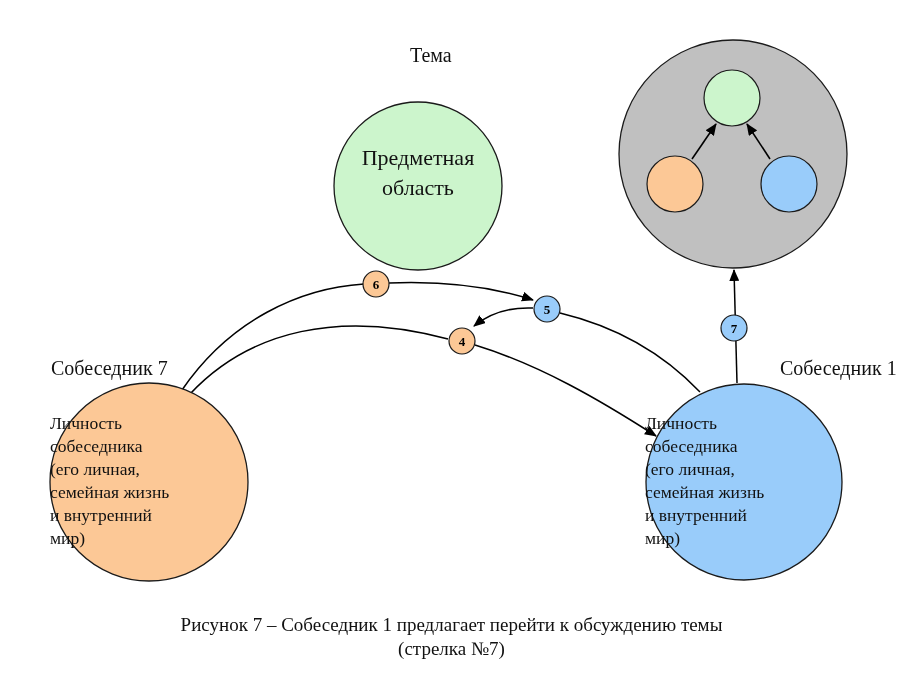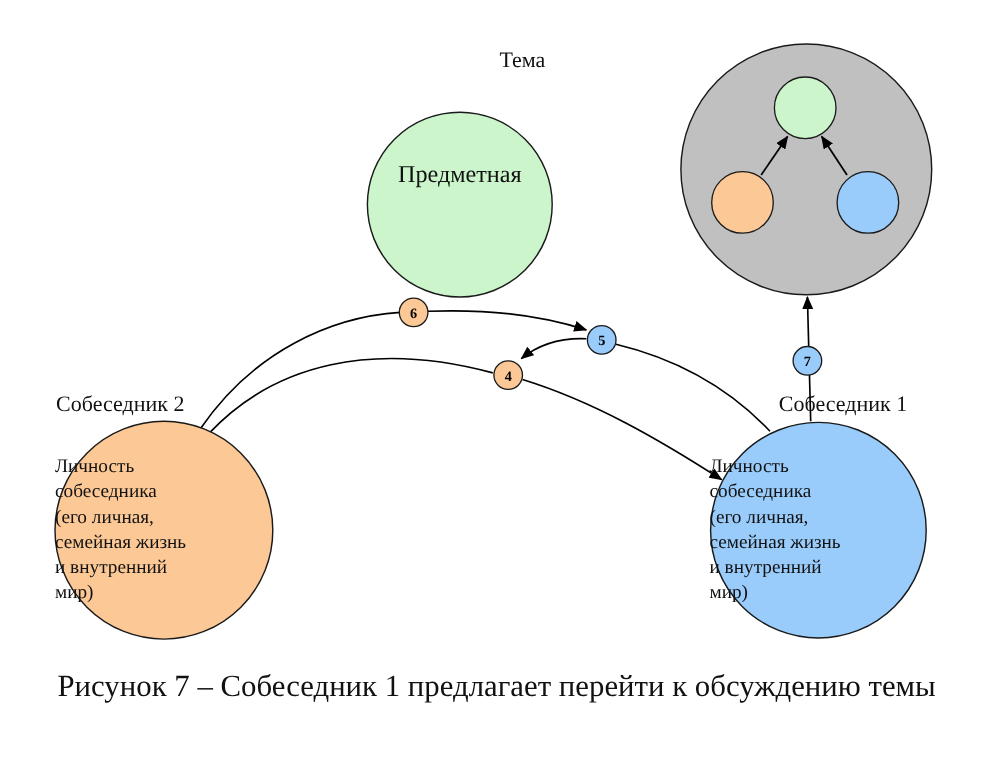--- a/index.html
+++ b/index.html
@@ -2,21 +2,21 @@
 <html><head>
   <meta charset="utf-8">
   <style>
     html, body { margin: 0; padding: 0; background: #ffffff; }
     body { width: 903px; height: 697px; position: relative; overflow: hidden;
            font-family: "Liberation Serif", "DejaVu Serif", serif; color: #111; }
     #diagram { position: absolute; left: 0; top: 0; }
     .lbl { position: absolute; font-size: 20px; white-space: nowrap; line-height: 1; }
     .nodetext { position: absolute; line-height: 23px; font-size: 17.5px; }
     .topic-text { position: absolute; text-align: center; font-size: 22px; line-height: 30px; margin-top: 12px; }
-    .caption { position: absolute; left: 0; width: 903px; text-align: center; font-size: 28px; line-height: 24px; }
+    .caption { position: absolute; left: 0; width: 903px; text-align: center; font-size: 19px; line-height: 24px; }
     .badge-t { font-family: "Liberation Serif", serif; font-weight: bold; font-size: 13px; }
   </style>
 </head>
 <body>
 
 <svg id="diagram" width="903" height="697" viewBox="0 0 903 697">
   <defs>
     <marker id="ah" markerWidth="12" markerHeight="10" refX="11" refY="5" orient="auto" markerUnits="userSpaceOnUse">
       <path d="M0,0 L12,5 L0,10 Z" fill="#000"></path>
     </marker>
@@ -56,28 +56,29 @@
   <g>
     <circle cx="462" cy="341" r="13" fill="#fcc896" stroke="#1a1a1a" stroke-width="1.2"></circle>
     <text class="badge-t" x="462" y="346" text-anchor="middle">4</text>
   </g>
   <g>
     <circle cx="734" cy="328" r="13" fill="#99ccfa" stroke="#1a1a1a" stroke-width="1.2"></circle>
     <text class="badge-t" x="734" y="333" text-anchor="middle">7</text>
   </g>
 </svg>
 
-<div class="lbl" style="left:410px; top:45px;margin-left:44px;">Тема</div>
+<div class="lbl" style="left:410px; top:45px;">Тема</div>
 
 <div class="topic-text" style="left:334px; top:131px; width:168px;">
   <div>Предметная</div>
+  <div>область</div>
 </div>
 
-<div class="lbl" style="left:51px; top:358px;">Собеседник 2</div>
-<div class="lbl" style="left:708px; top:358px;text-align:center;">Собеседник 1</div>
+<div class="lbl" style="left:51px; top:358px;">Собеседник 7</div>
+<div class="lbl" style="left:780px; top:358px;text-align:center;">Собеседник 1</div>
 
 <div class="nodetext" style="left:50px; top:412px; width:200px;">
   <div>Личность</div>
   <div>собеседника</div>
   <div>(его личная,</div>
   <div>семейная жизнь</div>
   <div>и внутренний</div>
   <div>мир)</div>
 </div>
 
@@ -85,13 +86,14 @@
   <div>Личность</div>
   <div>собеседника</div>
   <div>(его личная,</div>
   <div>семейная жизнь</div>
   <div>и внутренний</div>
   <div>мир)</div>
 </div>
 
 <div class="caption" style="top:613px;">
   <div>Рисунок 7 – Собеседник 1 предлагает перейти к обсуждению темы</div>
+  <div>(стрелка №7)</div>
 </div>
 
 </body></html>

